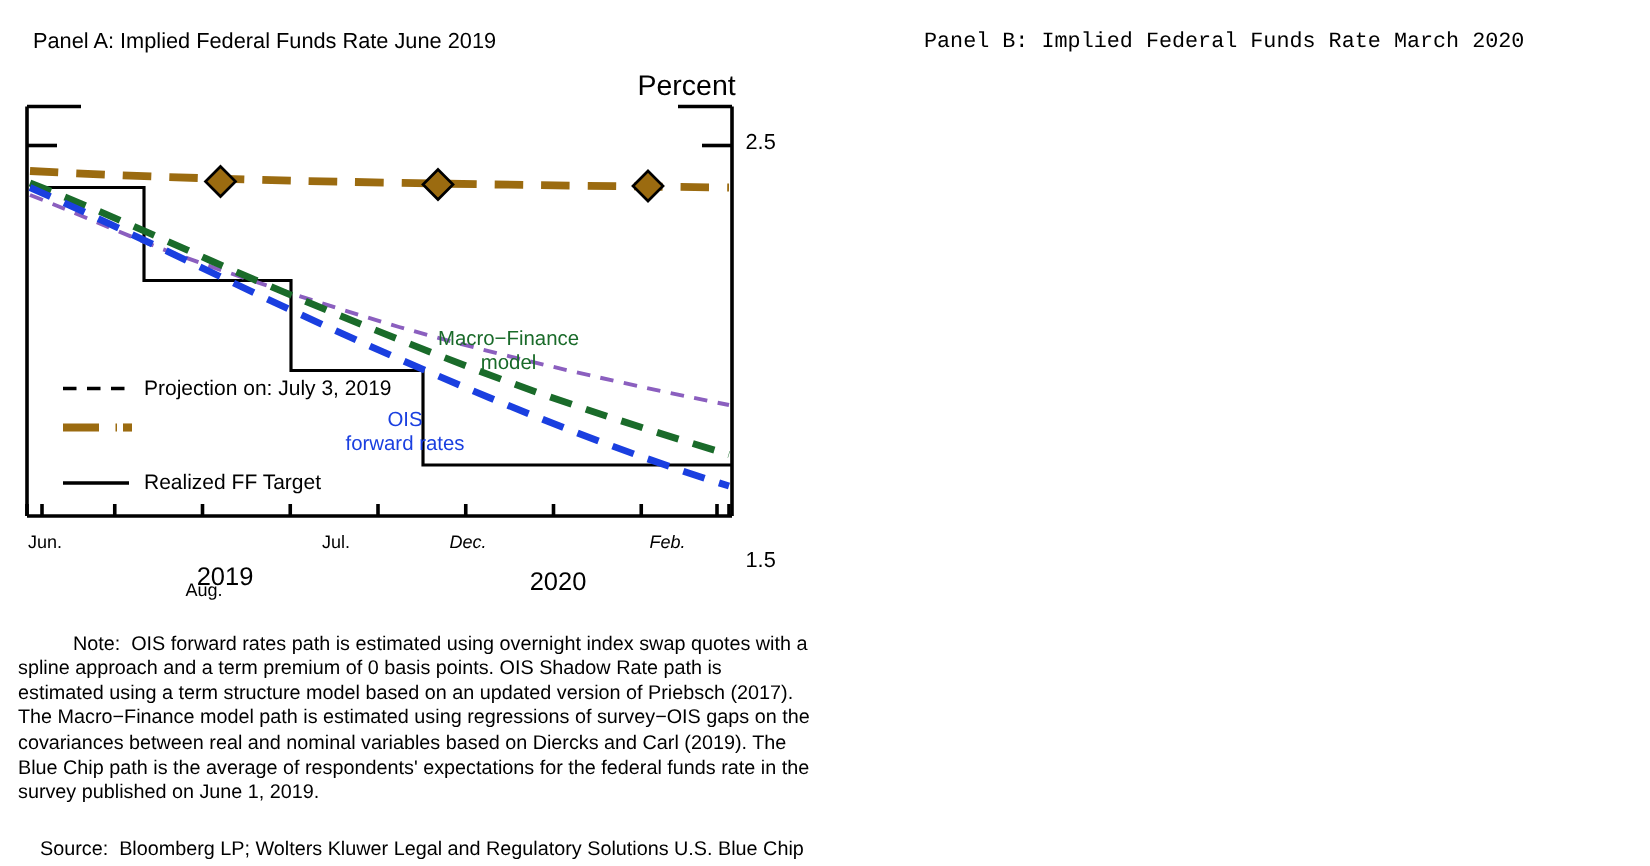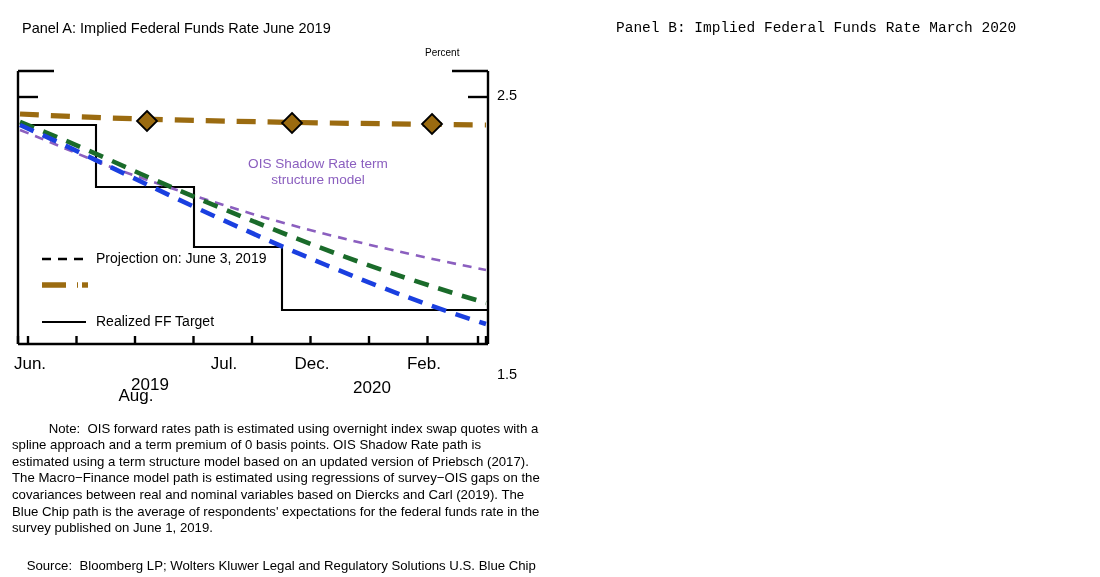--- a/index.html
+++ b/index.html
@@ -19,39 +19,39 @@
     position:absolute;
     font-size:14.5px;
     color:#000;
     white-space:nowrap;
   }
   .panel.a .panel-title{left:22px;top:20px;}
   .panel.b .panel-title{left:36px;top:20px;}
 
   .unit-label{
     position:absolute;
-    font-size:10px;
+    font-size:19px;
     white-space:nowrap;
   }
   .panel.a .unit-label{left:425px;top:47px;}
 
   .plot{position:absolute;}
   .panel.a .plot{left:16px;top:70px;width:474px;height:275px;}
 
   .plot svg{display:block;overflow:visible;}
 
   .ytick-label{
     position:absolute;
     font-size:14.5px;
     white-space:nowrap;
     text-align:center;
   }
   .xtick-label{
     position:absolute;
-    font-size:17px;
+    font-size:12px;
     white-space:nowrap;
     transform:translateX(-50%);
   }
   .year-label{
     position:absolute;
     font-size:17px;
     white-space:nowrap;
     transform:translateX(-50%);
   }
 
@@ -127,41 +127,43 @@
 
         <path d="M 4,44 C 60,47 120,49 180,50.5 C 250,52 330,53.5 470,55" fill="none" stroke="#9B6B10" stroke-width="5.2" stroke-dasharray="19,12" stroke-linecap="butt"></path>
 
         <g>
           <path d="M 131,41 L 141,51 L 131,61 L 121,51 Z" fill="#9B6B10" stroke="#000" stroke-width="1.8"></path>
           <path d="M 276,43 L 286,53 L 276,63 L 266,53 Z" fill="#9B6B10" stroke="#000" stroke-width="1.8"></path>
           <path d="M 416,44 L 426,54 L 416,64 L 406,54 Z" fill="#9B6B10" stroke="#000" stroke-width="1.8"></path>
         </g>
       </svg>
 
-      <div class="in-label" style="left:302px;top:86px;color:#8B5FBF;">OIS Shadow Rate term
-structure model</div>
+      <div class="in-label" style="left:323px;top:148px;color:#1A6B2A;">Macro−Finance
+model</div>
+      <div class="in-label" style="left:254px;top:202px;color:#1A3FE0;">OIS
+forward rates</div>
 
       <svg width="130" height="90" style="position:absolute;left:24px;top:179px;">
         <path d="M 2,10 L 46,10" stroke="#000" stroke-width="2.4" stroke-dasharray="9,7"></path>
         <path d="M 2,36 L 38,36" stroke="#9B6B10" stroke-width="5.4" stroke-dasharray="24,11"></path>
         <path d="M 42,36 L 48,36" stroke="#9B6B10" stroke-width="5.4"></path>
         <path d="M 2,73 L 46,73" stroke="#000" stroke-width="2.2"></path>
       </svg>
-      <div class="lg-text" style="left:80px;top:180px;">Projection on: June 3, 2019</div>
+      <div class="lg-text" style="left:80px;top:180px;">Projection on: July 3, 2019</div>
       <div class="lg-text" style="left:80px;top:243px;">Realized FF Target</div>
     </div>
 
     <div class="ytick-label" style="left:497px;top:87px;">2.5</div>
     <div class="ytick-label" style="left:497px;top:335px;margin-top:31px;">1.5</div>
 
     <div class="xtick-label" style="left:30px;top:354px;">Jun.</div>
     <div class="xtick-label" style="left:136px;top:354px;margin-top:32px;">Aug.</div>
     <div class="xtick-label" style="left:224px;top:354px;">Jul.</div>
-    <div class="xtick-label" style="left:312px;top:354px;">Dec.</div>
-    <div class="xtick-label" style="left:424px;top:354px;">Feb.</div>
+    <div class="xtick-label" style="left:312px;top:354px;font-style:italic;">Dec.</div>
+    <div class="xtick-label" style="left:445px;top:354px;font-style:italic;">Feb.</div>
 
     <div class="year-label" style="left:150px;top:375px;">2019</div>
     <div class="year-label" style="left:372px;top:378px;">2020</div>
 
     <div class="notes">
       <span>    Note:  OIS forward rates path is estimated using overnight index swap quotes with a spline approach and a term premium of 0 basis points. OIS Shadow Rate path is estimated using a term structure model based on an updated version of Priebsch (2017). The Macro−Finance model path is estimated using regressions of survey−OIS gaps on the covariances between real and nominal variables based on Diercks and Carl (2019). The Blue Chip path is the average of respondents' expectations for the federal funds rate in the survey published on June 1, 2019.</span>
       <span class="src">    Source:  Bloomberg LP; Wolters Kluwer Legal and Regulatory Solutions U.S. Blue Chip Financial Forecasts; Board staff calculations.</span>
     </div>
   </div>
 

